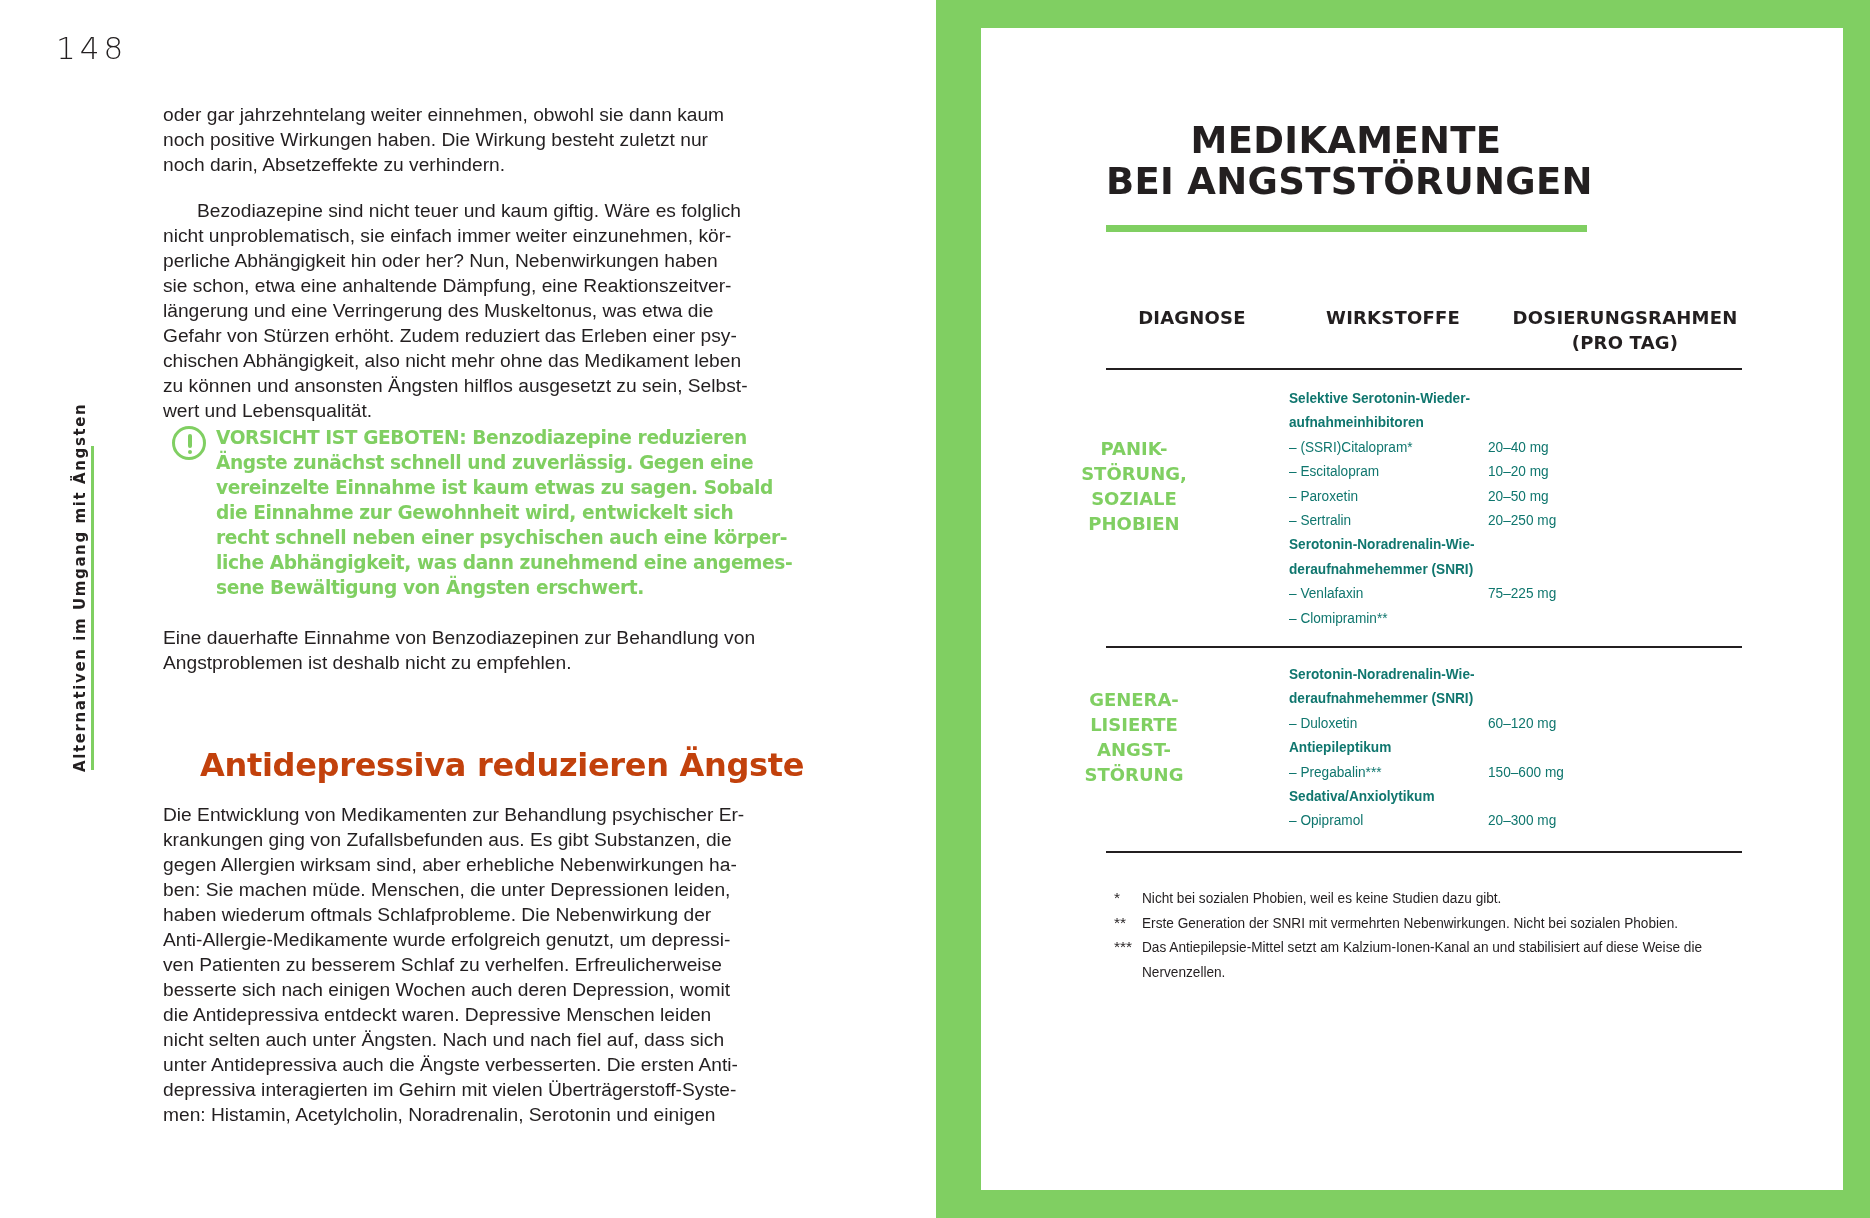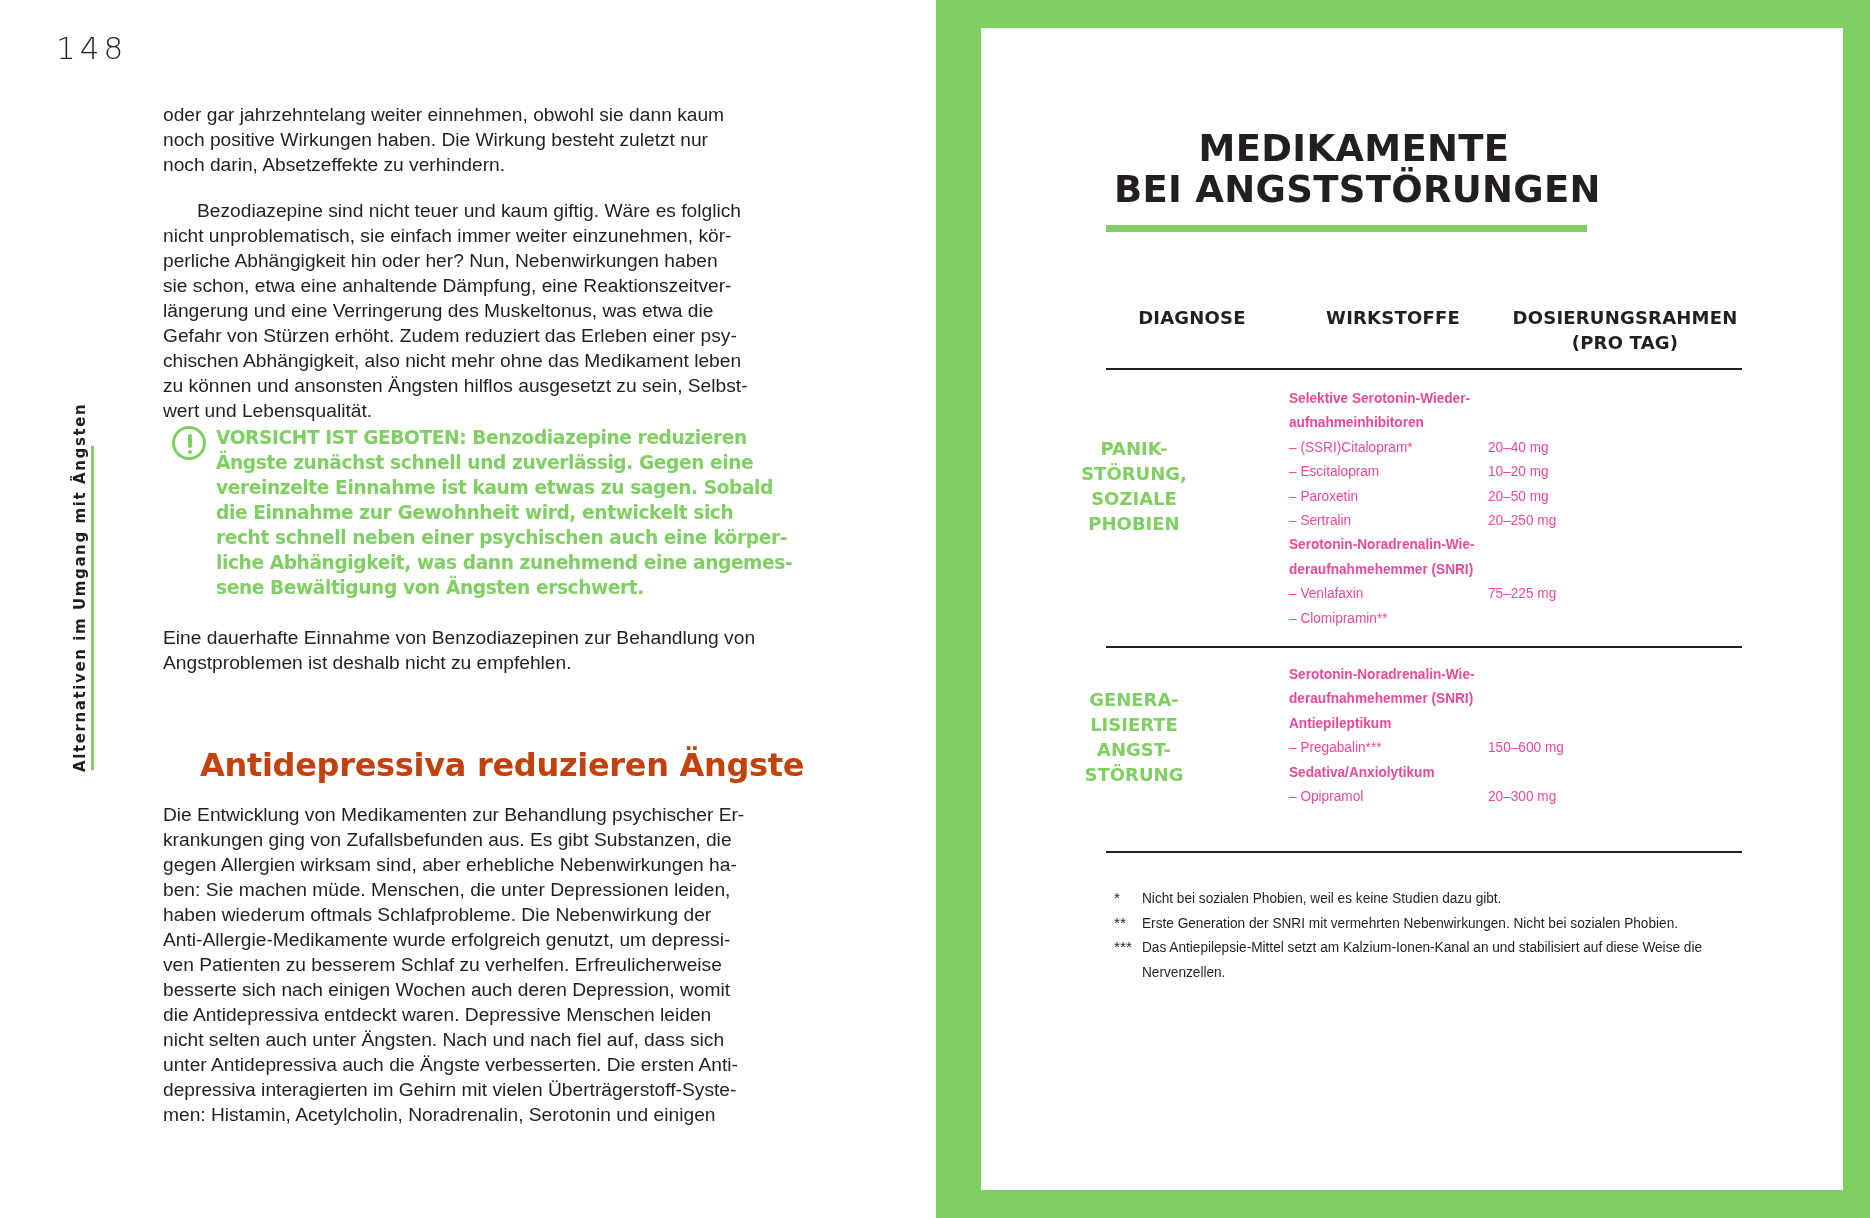--- a/index.html
+++ b/index.html
@@ -56,21 +56,21 @@
   
   .green-frame {
     position:absolute; left:936px; top:0; width:934px; height:1218px; background:#80cf62;
   }
   .white-panel {
     position:absolute; left:981px; top:28px; width:862px; height:1162px; background:#ffffff;
   }
   .box-title {
     position:absolute; left:1106px; width:480px; top:120px; text-align:center;
     font-family:"DejaVu Sans", sans-serif; font-weight:bold; font-size:37px; line-height:41px;
-    color:#231f20; letter-spacing:0.3px; margin:8px;
+    color:#231f20; letter-spacing:0.3px; margin:0;
   }
   .title-rule { position:absolute; left:1106px; top:225px; width:481px; height:7px; background:#80cf62; }
 
   .th {
     position:absolute; top:305px; font-family:"DejaVu Sans", sans-serif; font-weight:bold;
     font-size:18px; line-height:25px; color:#231f20; text-align:center; letter-spacing:0.2px;
   }
   #th-diag { left:1106px; width:172px; }
   #th-wirk { left:1288px; width:210px; }
   #th-dose { left:1510px; width:230px; }
@@ -82,21 +82,21 @@
   .diag {
     position:absolute; left:1048px; width:172px; text-align:center;
     font-family:"DejaVu Sans", sans-serif; font-weight:bold; font-size:18px; line-height:25px;
     color:#80cf62;
   }
   #diag1 { top:436px; }
   #diag2 { top:687px; }
 
   .drug-list {
     position:absolute; left:1289px; width:460px;
-    font-family:"Liberation Sans", sans-serif; font-size:15.5px; line-height:24.4px; color:#ec4899;
+    font-family:"Liberation Sans", sans-serif; font-size:15.5px; line-height:24.4px; color:#0f766e;
   }
   #list1 { top:386px; }
   #list2 { top:662px; }
   .drug-row { position:relative; height:24.4px; white-space:nowrap; }
   .drug-row .group { font-weight:bold; transform:scaleX(0.88); transform-origin:0 0; display:inline-block; }
   .drug-row .name { transform:scaleX(0.88); transform-origin:0 0; display:inline-block; }
   .drug-row .dose { position:absolute; left:199px; top:0; transform:scaleX(0.88); transform-origin:0 0; display:inline-block; }
 
   .footnotes {
     position:absolute; left:1114px; top:886px; width:640px;
@@ -211,20 +211,21 @@
 
 <div class="diag" id="diag2">
   <span class="line">GENERA-</span>
   <span class="line">LISIERTE</span>
   <span class="line">ANGST-</span>
   <span class="line">STÖRUNG</span>
 </div>
 <div class="drug-list" id="list2">
   <div class="drug-row"><span class="group">Serotonin-Noradrenalin-Wie-</span></div>
   <div class="drug-row"><span class="group">deraufnahmehemmer (SNRI)</span></div>
+  <div class="drug-row"><span class="name">–  Duloxetin</span><span class="dose">60–120 mg</span></div>
   <div class="drug-row"><span class="group">Antiepileptikum</span></div>
   <div class="drug-row"><span class="name">–  Pregabalin***</span><span class="dose">150–600 mg</span></div>
   <div class="drug-row"><span class="group">Sedativa/Anxiolytikum</span></div>
   <div class="drug-row"><span class="name">–  Opipramol</span><span class="dose">20–300 mg</span></div>
 </div>
 <div class="hrule" id="rule-row2"></div>
 
 <div class="footnotes">
   <div class="fn">
     <span class="mark">*</span>

